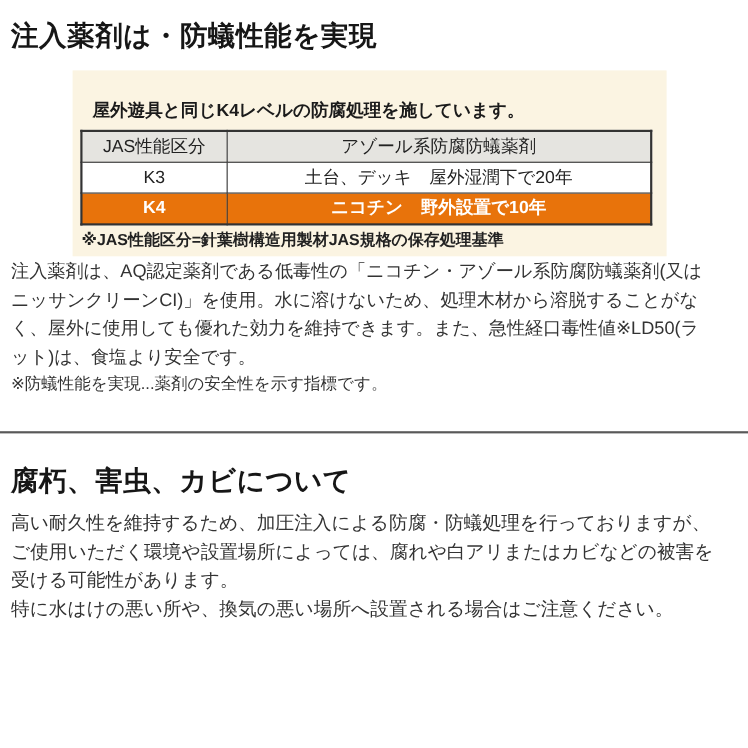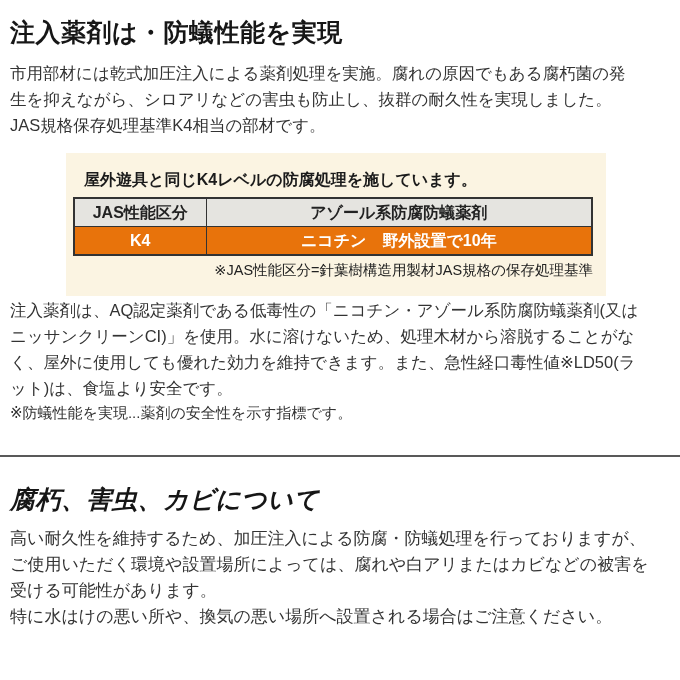--- a/index.html
+++ b/index.html
@@ -38,107 +38,106 @@
   .table-panel{
     background:var(--panel-bg,#fbf4e2);
     width:540px;
     margin:15px 0 0 56px;
     padding:6px 13px 5px 7px;
   }
   .table-caption{
     font-size:16px;
     font-weight:bold;
     color:#1b1b1b;
-    margin:10px 0 6px 11px;
+    margin:20px 0 6px 11px;
     line-height:22px;
   }
   table.jas{
     width:100%;
     border-collapse:collapse;
     border:2px solid var(--border,#333);
     background:#fff;
   }
   table.jas th, table.jas td{
     border:1.5px solid var(--border,#333);
     text-align:center;
     font-size:16px;
     padding:3px 2px;
     line-height:21px;
     color:#222;
   }
   table.jas th{
     background:var(--header-bg,#e5e4e0);
-    font-weight:bold;
+    font-weight:normal;
   }
   table.jas .col-grade{width:25.5%;}
   tr.highlight td{
     background:var(--highlight,#e8730b);
     color:#ffffff;
     font-weight:bold;
     margin-left:47px;
   }
   .table-footnote{
     font-size:14.5px;
-    font-weight:normal;
+    font-weight:bold;
     color:#222;
-    margin:5px 0 12px 1px;
+    margin:5px 0 0 1px;
     line-height:18px;
-    text-align:right;
   }
   .chemical-text{margin-top:1px;}
   .small-note{
     font-size:15px;
     line-height:22px;
     margin:1px 0 0 0;
     color:#333;
   }
   .divider{
     border:none;
     border-top:2px solid var(--divider,#595959);
     margin:31px -10px 0 -10px;
   }
   .caution-title{
     font-size:25px;
     font-weight:bold;
     color:#161616;
     margin:26px 0 10px 0;
     letter-spacing:0.5px;
-    font-style:italic;
   }
   .caution-text{
     font-size:17px;
     line-height:26px;
     margin:0;
     color:#333;
     white-space:pre-line;
   }
 </style>
 </head>
 <body>
 
 <main class="page">
 
   <section>
     <h1 class="section-title">注入薬剤は・防蟻性能を実現</h1>
 
-    <p class="body-text">市用部材には乾式加圧注入による薬剤処理を実施。腐れの原因でもある腐朽菌の発
-生を抑えながら、シロアリなどの害虫も防止し、抜群の耐久性を実現しました。
-JAS規格保存処理基準K4相当の部材です。</p>
 
     <div class="table-panel">
       <div class="table-caption">屋外遊具と同じK4レベルの防腐処理を施しています。</div>
 
       <table class="jas">
         <thead>
           <tr>
             <th class="col-grade">JAS性能区分</th>
             <th>アゾール系防腐防蟻薬剤</th>
           </tr>
         </thead>
         <tbody>
+          <tr>
+            <td>K3</td>
+            <td>土台、デッキ　屋外湿潤下で20年</td>
+          </tr>
           <tr class="highlight">
             <td>K4</td>
             <td>ニコチン　野外設置で10年</td>
           </tr>
         </tbody>
       </table>
 
       <div class="table-footnote">※JAS性能区分=針葉樹構造用製材JAS規格の保存処理基準</div>
     </div>
 

